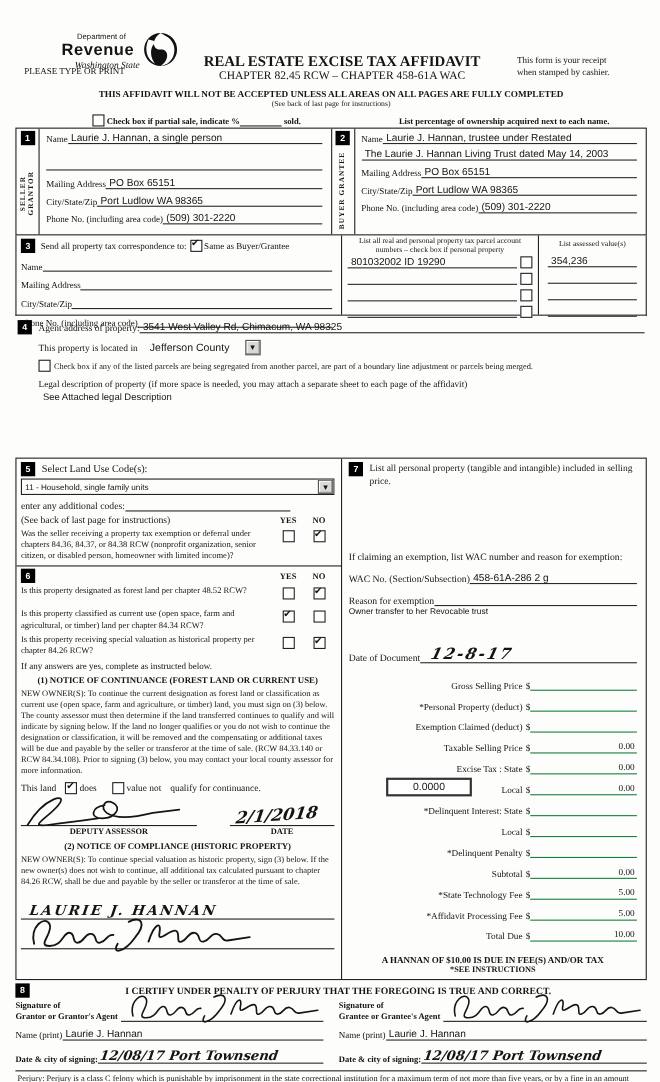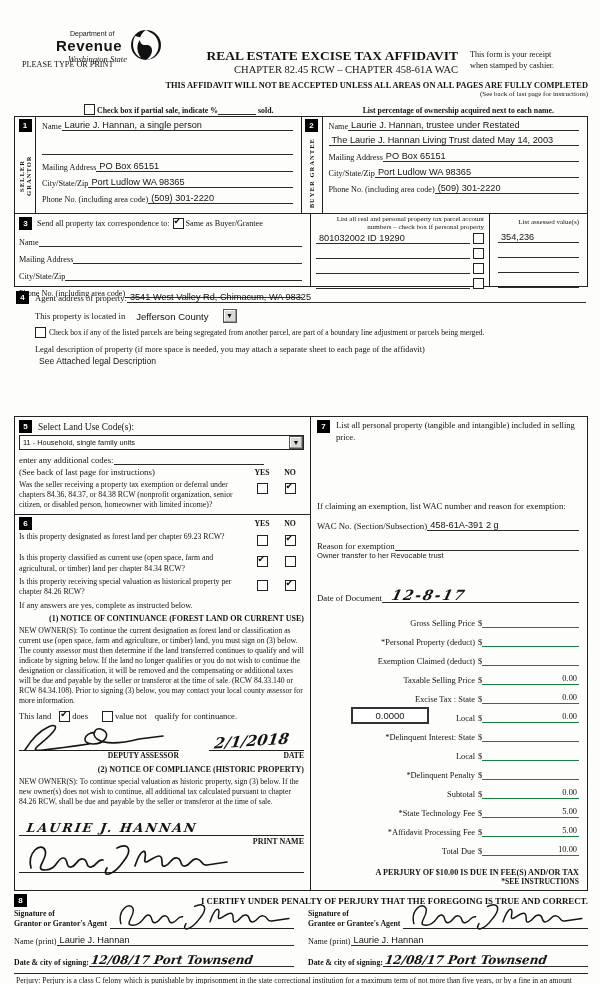--- a/index.html
+++ b/index.html
@@ -3,21 +3,21 @@
 <meta charset="utf-8">
 <style>
   html,body{margin:0;padding:0;background:#e8e8e6;}
   .page{
     width:600px;height:984px;margin:0 auto;background:#fdfdfb;position:relative;
     font-family:"Liberation Serif",serif;color:#141414;box-sizing:border-box;
     padding:26px 12px 0 14px;overflow:hidden;
   }
   .sans{font-family:"Liberation Sans",sans-serif;}
   .b{font-weight:bold;}
-  .ctr{text-align:right;}
+  .ctr{text-align:center;}
   .small{font-size:7.6px;}
   .tiny{font-size:7px;}
   .row{display:flex;align-items:flex-end;}
   .fill{flex:1;border-bottom:1px solid #2a2a2a;min-height:10px;}
   .val{font-family:"Liberation Sans",sans-serif;font-size:9.2px;padding-left:3px;}
   .lbl{font-size:8.2px;white-space:nowrap;}
   .secno{
     background:#000;color:#fff;min-width:13px;height:13px;display:inline-flex;
     align-items:center;justify-content:center;font-family:"Liberation Sans",sans-serif;
     font-size:8px;font-weight:bold;flex:0 0 auto;
@@ -262,21 +262,21 @@
 
       <div class="hline" style="margin:4px -6px 0 -4px;"></div>
 
       <div class="row" style="margin-top:2px;align-items:center;">
         <span class="secno">6</span>
         <span style="flex:1"></span>
         <span class="yn">YES</span>
         <span class="yn">NO</span>
       </div>
       <div class="row" style="margin-top:2px;align-items:flex-start;">
-        <span class="qtxt">Is this property designated as forest land per chapter 69.23 RCW?</span>
+        <span class="qtxt">Is this property designated as forest land per chapter 48.52 RCW?</span>
         <span class="qcb"><span class="cb" data-checked="false"></span></span>
         <span class="qcb"><span class="cb" data-checked="true"></span></span>
       </div>
       <div class="row" style="margin-top:3px;align-items:flex-start;">
         <span class="qtxt">Is this property classified as current use (open space, farm and agricultural, or timber) land per chapter 84.34 RCW?</span>
         <span class="qcb"><span class="cb" data-checked="true"></span></span>
         <span class="qcb"><span class="cb" data-checked="false"></span></span>
       </div>
       <div class="row" style="margin-top:3px;align-items:flex-start;">
         <span class="qtxt">Is this property receiving special valuation as historical property per chapter 84.26 RCW?</span>
@@ -312,38 +312,37 @@
         <span style="flex:0 0 30px;"></span>
         <span class="b ctr" style="flex:1;font-size:7.6px;">DATE</span>
       </div>
 
       <div class="b ctr" style="font-size:8px;margin-top:5px;">(2)  NOTICE OF COMPLIANCE (HISTORIC PROPERTY)</div>
       <div class="notice">NEW OWNER(S): To continue special valuation as historic property, sign (3) below. If the new owner(s) does not wish to continue, all additional tax calculated pursuant to chapter 84.26 RCW, shall be due and payable by the seller or transferor at the time of sale.</div>
 
       <div class="sigline" style="margin-top:14px;">
         <span class="hand" style="position:absolute;bottom:0;left:8px;font-size:12.5px;letter-spacing:2px;">LAURIE  J.  HANNAN</span>
       </div>
-      <div class="b ctr" style="font-size:8px;margin-top:1px;">PRINT NAME</div>
       <div class="sigline" style="margin-top:12px;">
         <svg class="sigsvg" width="210" height="36" viewBox="0 0 210 36">
           <path d="M8,28 C4,12 18,2 22,10 C26,18 10,30 22,30 C34,30 34,18 40,18 C46,18 42,28 48,27 C54,26 54,18 60,19 C66,20 62,28 68,27 C74,26 74,19 80,20 M94,8 C106,2 110,10 100,22 C90,36 78,38 84,28 M112,26 C118,8 124,8 122,18 C120,28 130,16 136,16 C142,16 136,28 142,26 C148,24 148,17 154,18 C160,19 156,27 162,26 C168,25 168,18 174,19 C180,20 178,26 184,25 L204,22" fill="none" stroke="#151515" stroke-width="1.7" stroke-linecap="round"></path>
         </svg>
       </div>
     </div>
 
     <div style="flex:1;padding:3px 8px 4px 6px;">
       <div class="row" style="align-items:flex-start;">
         <span class="secno">7</span>
         <span style="margin-left:6px;font-size:8.6px;line-height:1.35;">List all  personal property (tangible and intangible) included in selling price.</span>
       </div>
       <div style="height:58px;"></div>
       <div style="font-size:8.8px;">If claiming an exemption, list WAC number and reason for exemption:</div>
       <div class="row" style="margin-top:9px;">
         <span style="font-size:8.8px;white-space:nowrap;">WAC No. (Section/Subsection)</span>
-        <span class="fill val">458-61A-391 2 g</span>
+        <span class="fill val">458-61A-286 2 g</span>
       </div>
       <div class="row" style="margin-top:9px;">
         <span style="font-size:8.8px;white-space:nowrap;">Reason for exemption</span>
         <span class="fill"></span>
       </div>
       <div class="sans" style="font-size:7.6px;margin-top:0px;">Owner transfer to her Revocable trust</div>
       <div style="height:18px;"></div>
       <div class="row" style="margin-top:10px;">
         <span style="font-size:8.8px;white-space:nowrap;">Date of Document</span>
         <span class="fill" style="position:relative;height:14px;">
@@ -412,21 +411,21 @@
           <span class="feelbl">*Affidavit Processing Fee</span>
           <span style="margin-left:3px;">$</span>
           <span class="feefill">5.00</span>
         </div>
       <div class="feerow">
           <span class="feelbl">Total Due</span>
           <span style="margin-left:3px;">$</span>
           <span class="feefill">10.00</span>
         </div>
 
-      <div class="b ctr" style="font-size:8.2px;margin-top:12px;">A PERJURY OF $10.00 IS DUE IN FEE(S) AND/OR TAX</div>
+      <div class="b ctr" style="font-size:8.2px;margin-top:12px;">A HANNAN OF $10.00 IS DUE IN FEE(S) AND/OR TAX</div>
       <div class="b ctr" style="font-size:7.6px;">*SEE INSTRUCTIONS</div>
     </div>
   </div>
 
   <div style="padding-top:3px;">
     <div class="row" style="align-items:center;">
       <span class="secno">8</span>
       <span class="b ctr" style="flex:1;font-size:8.8px;">I CERTIFY UNDER PENALTY OF PERJURY THAT THE FOREGOING IS TRUE AND CORRECT.</span>
     </div>
     <div style="display:flex;margin-top:2px;">

